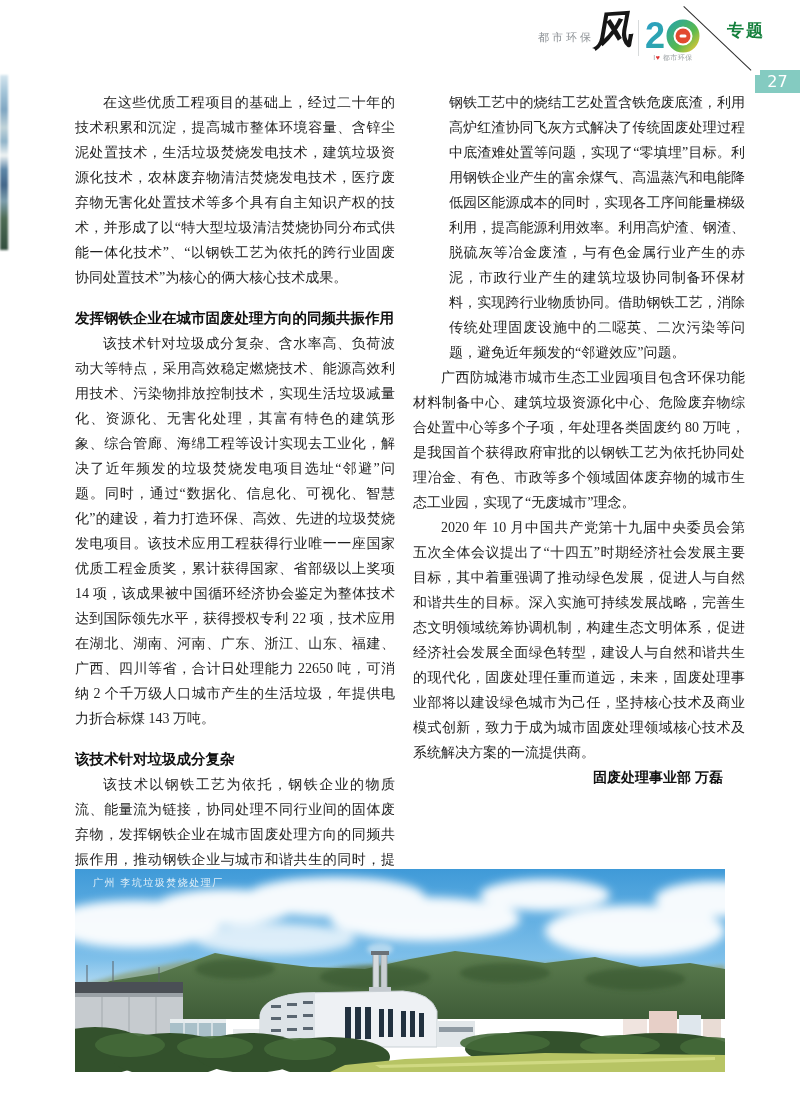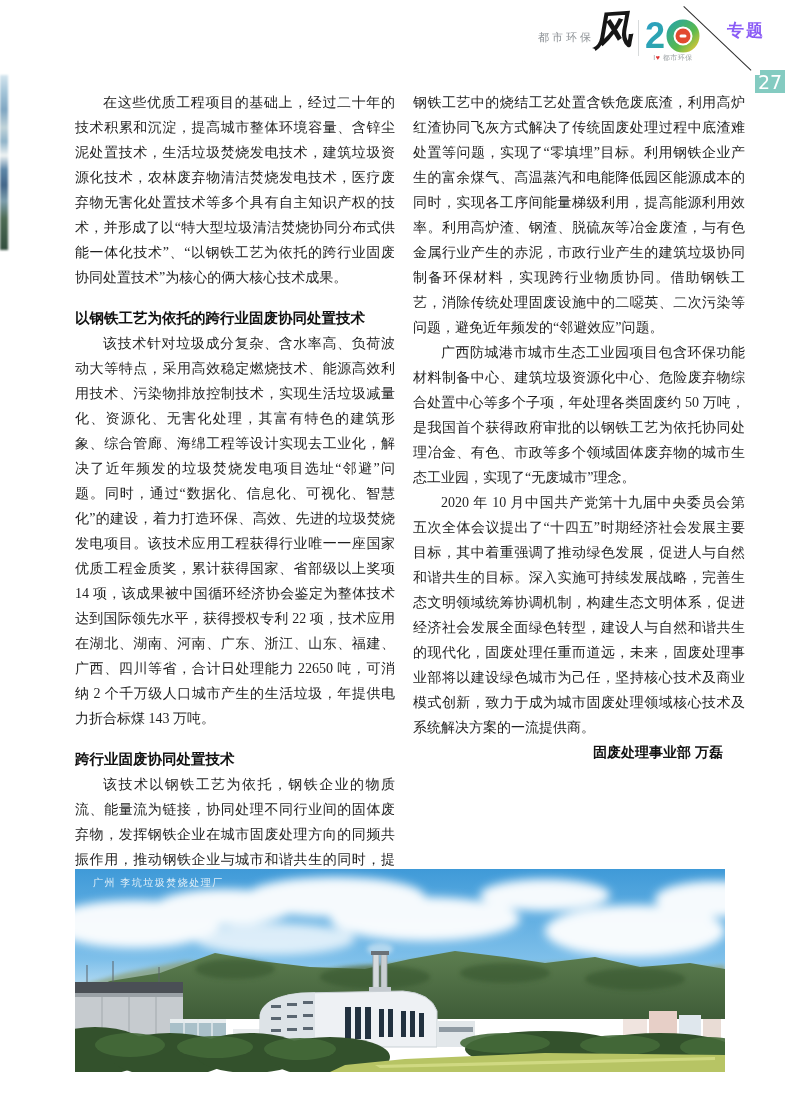--- a/index.html
+++ b/index.html
@@ -34,44 +34,44 @@
   .logo20{position:absolute;left:645px;top:15px;}
   .logo-tagline{
     position:absolute;left:647px;top:53px;width:52px;text-align:center;
     font-family:"Liberation Sans",sans-serif;font-size:7px;color:#9aa0a3;
     letter-spacing:.5px;white-space:nowrap;
   }
   .logo-tagline .heart{color:#e03131;}
   .section-label{
     position:absolute;left:727px;top:19px;
     font-family:"Liberation Sans",sans-serif;font-weight:bold;
-    font-size:17px;color:#8b5cf6;letter-spacing:2px;
+    font-size:17px;color:#15803d;letter-spacing:2px;
   }
   .diagonal-line{
     position:absolute;left:684px;top:6px;width:93px;height:0;
     border-top:1.6px solid #2c2c2c;transform:rotate(43.5deg);transform-origin:0 0;
   }
   .page-tab{
-    position:absolute;left:755px;top:70px;width:30px;height:23px;
+    position:absolute;left:755px;top:70px;width:45px;height:23px;
     background:#84cbc1;color:#ffffff;
-    font-family:"DejaVu Sans",sans-serif;font-size:19px;
+    font-family:"DejaVu Sans",sans-serif;font-size:16px;
     display:flex;align-items:center;justify-content:center;
   }
   .page-tab-notch{
     position:absolute;left:755px;top:70px;width:5px;height:5px;background:#ffffff;
   }
   
   .col{
     position:absolute;top:90px;font-size:14px;line-height:25px;
     text-align:justify;color:#1f1f1f;
   }
   .col-left{left:75px;width:320px;}
   .col-right{left:413px;width:332px;}
   .col p{margin:0;text-indent:2em;}
-  .col p.no-indent{text-indent:0;}
+  .col p.no-indent{text-indent:0;margin-left:36px;}
   .col h3{
     margin:16px 0 0 0;font-family:"Liberation Sans",sans-serif;
     font-size:14.5px;font-weight:bold;color:#111;line-height:25px;text-indent:0;
   }
   .byline{
     margin:0;text-align:right;padding-right:22px;text-indent:0;
     font-family:"Liberation Sans",sans-serif;font-weight:bold;font-size:14px;color:#111;
   }
   
   .photo{
@@ -111,29 +111,29 @@
   </div>
   <div class="logo-tagline"><span>I</span><span class="heart">♥</span><span> 都市环保</span></div>
 
   <div class="section-label">专题</div>
   <div class="diagonal-line"></div>
   <div class="page-tab">27</div>
   <div class="page-tab-notch"></div>
 
   <div class="col col-left">
     <p>在这些优质工程项目的基础上，经过二十年的技术积累和沉淀，提高城市整体环境容量、含锌尘泥处置技术，生活垃圾焚烧发电技术，建筑垃圾资源化技术，农林废弃物清洁焚烧发电技术，医疗废弃物无害化处置技术等多个具有自主知识产权的技术，并形成了以“特大型垃圾清洁焚烧协同分布式供能一体化技术”、“以钢铁工艺为依托的跨行业固废协同处置技术”为核心的俩大核心技术成果。</p>
-    <h3>以钢铁工艺为依托的跨行业固废协同处置技术</h3>
+    <h3>发挥钢铁企业在城市固废处理方向的同频共振作用</h3>
     <p>该技术针对垃圾成分复杂、含水率高、负荷波动大等特点，采用高效稳定燃烧技术、能源高效利用技术、污染物排放控制技术，实现生活垃圾减量化、资源化、无害化处理，其富有特色的建筑形象、综合管廊、海绵工程等设计实现去工业化，解决了近年频发的垃圾焚烧发电项目选址“邻避”问题。同时，通过“数据化、信息化、可视化、智慧化”的建设，着力打造环保、高效、先进的垃圾焚烧发电项目。该技术应用工程获得行业唯一一座国家优质工程金质奖，累计获得国家、省部级以上奖项 14 项，该成果被中国循环经济协会鉴定为整体技术达到国际领先水平，获得授权专利 22 项，技术应用在湖北、湖南、河南、广东、浙江、山东、福建、广西、四川等省，合计日处理能力 22650 吨，可消纳 2 个千万级人口城市产生的生活垃圾，年提供电力折合标煤 143 万吨。</p>
-    <h3>跨行业固废协同处置技术</h3>
+    <h3>该技术针对垃圾成分复杂</h3>
     <p>该技术以钢铁工艺为依托，钢铁企业的物质流、能量流为链接，协同处理不同行业间的固体废弃物，发挥钢铁企业在城市固废处理方向的同频共振作用，推动钢铁企业与城市和谐共生的同时，提高城市整体环境容量。如依托</p>
   </div>
 
   <div class="col col-right">
     <p class="no-indent">钢铁工艺中的烧结工艺处置含铁危废底渣，利用高炉红渣协同飞灰方式解决了传统固废处理过程中底渣难处置等问题，实现了“零填埋”目标。利用钢铁企业产生的富余煤气、高温蒸汽和电能降低园区能源成本的同时，实现各工序间能量梯级利用，提高能源利用效率。利用高炉渣、钢渣、脱硫灰等冶金废渣，与有色金属行业产生的赤泥，市政行业产生的建筑垃圾协同制备环保材料，实现跨行业物质协同。借助钢铁工艺，消除传统处理固废设施中的二噁英、二次污染等问题，避免近年频发的“邻避效应”问题。</p>
-    <p>广西防城港市城市生态工业园项目包含环保功能材料制备中心、建筑垃圾资源化中心、危险废弃物综合处置中心等多个子项，年处理各类固废约 50 万吨，是我国首个获得政府审批的以钢铁工艺为依托协同处理冶金、有色、市政等多个领域固体废弃物的城市生态工业园，实现了“无废城市”理念。</p>
+    <p>广西防城港市城市生态工业园项目包含环保功能材料制备中心、建筑垃圾资源化中心、危险废弃物综合处置中心等多个子项，年处理各类固废约 80 万吨，是我国首个获得政府审批的以钢铁工艺为依托协同处理冶金、有色、市政等多个领域固体废弃物的城市生态工业园，实现了“无废城市”理念。</p>
     <p>2020 年 10 月中国共产党第十九届中央委员会第五次全体会议提出了“十四五”时期经济社会发展主要目标，其中着重强调了推动绿色发展，促进人与自然和谐共生的目标。深入实施可持续发展战略，完善生态文明领域统筹协调机制，构建生态文明体系，促进经济社会发展全面绿色转型，建设人与自然和谐共生的现代化，固废处理任重而道远，未来，固废处理事业部将以建设绿色城市为己任，坚持核心技术及商业模式创新，致力于成为城市固废处理领域核心技术及系统解决方案的一流提供商。</p>
     <p class="byline">固废处理事业部 万磊</p>
   </div>
 
   <div class="photo">
     <svg width="650" height="203" viewBox="0 0 650 203" preserveAspectRatio="none">
       <defs>
         <linearGradient id="sky" x1="0" y1="0" x2="0" y2="1">
           <stop offset="0" stop-color="#3f9ad8"></stop>
             <stop offset="0.7" stop-color="#7fc0ea"></stop>

